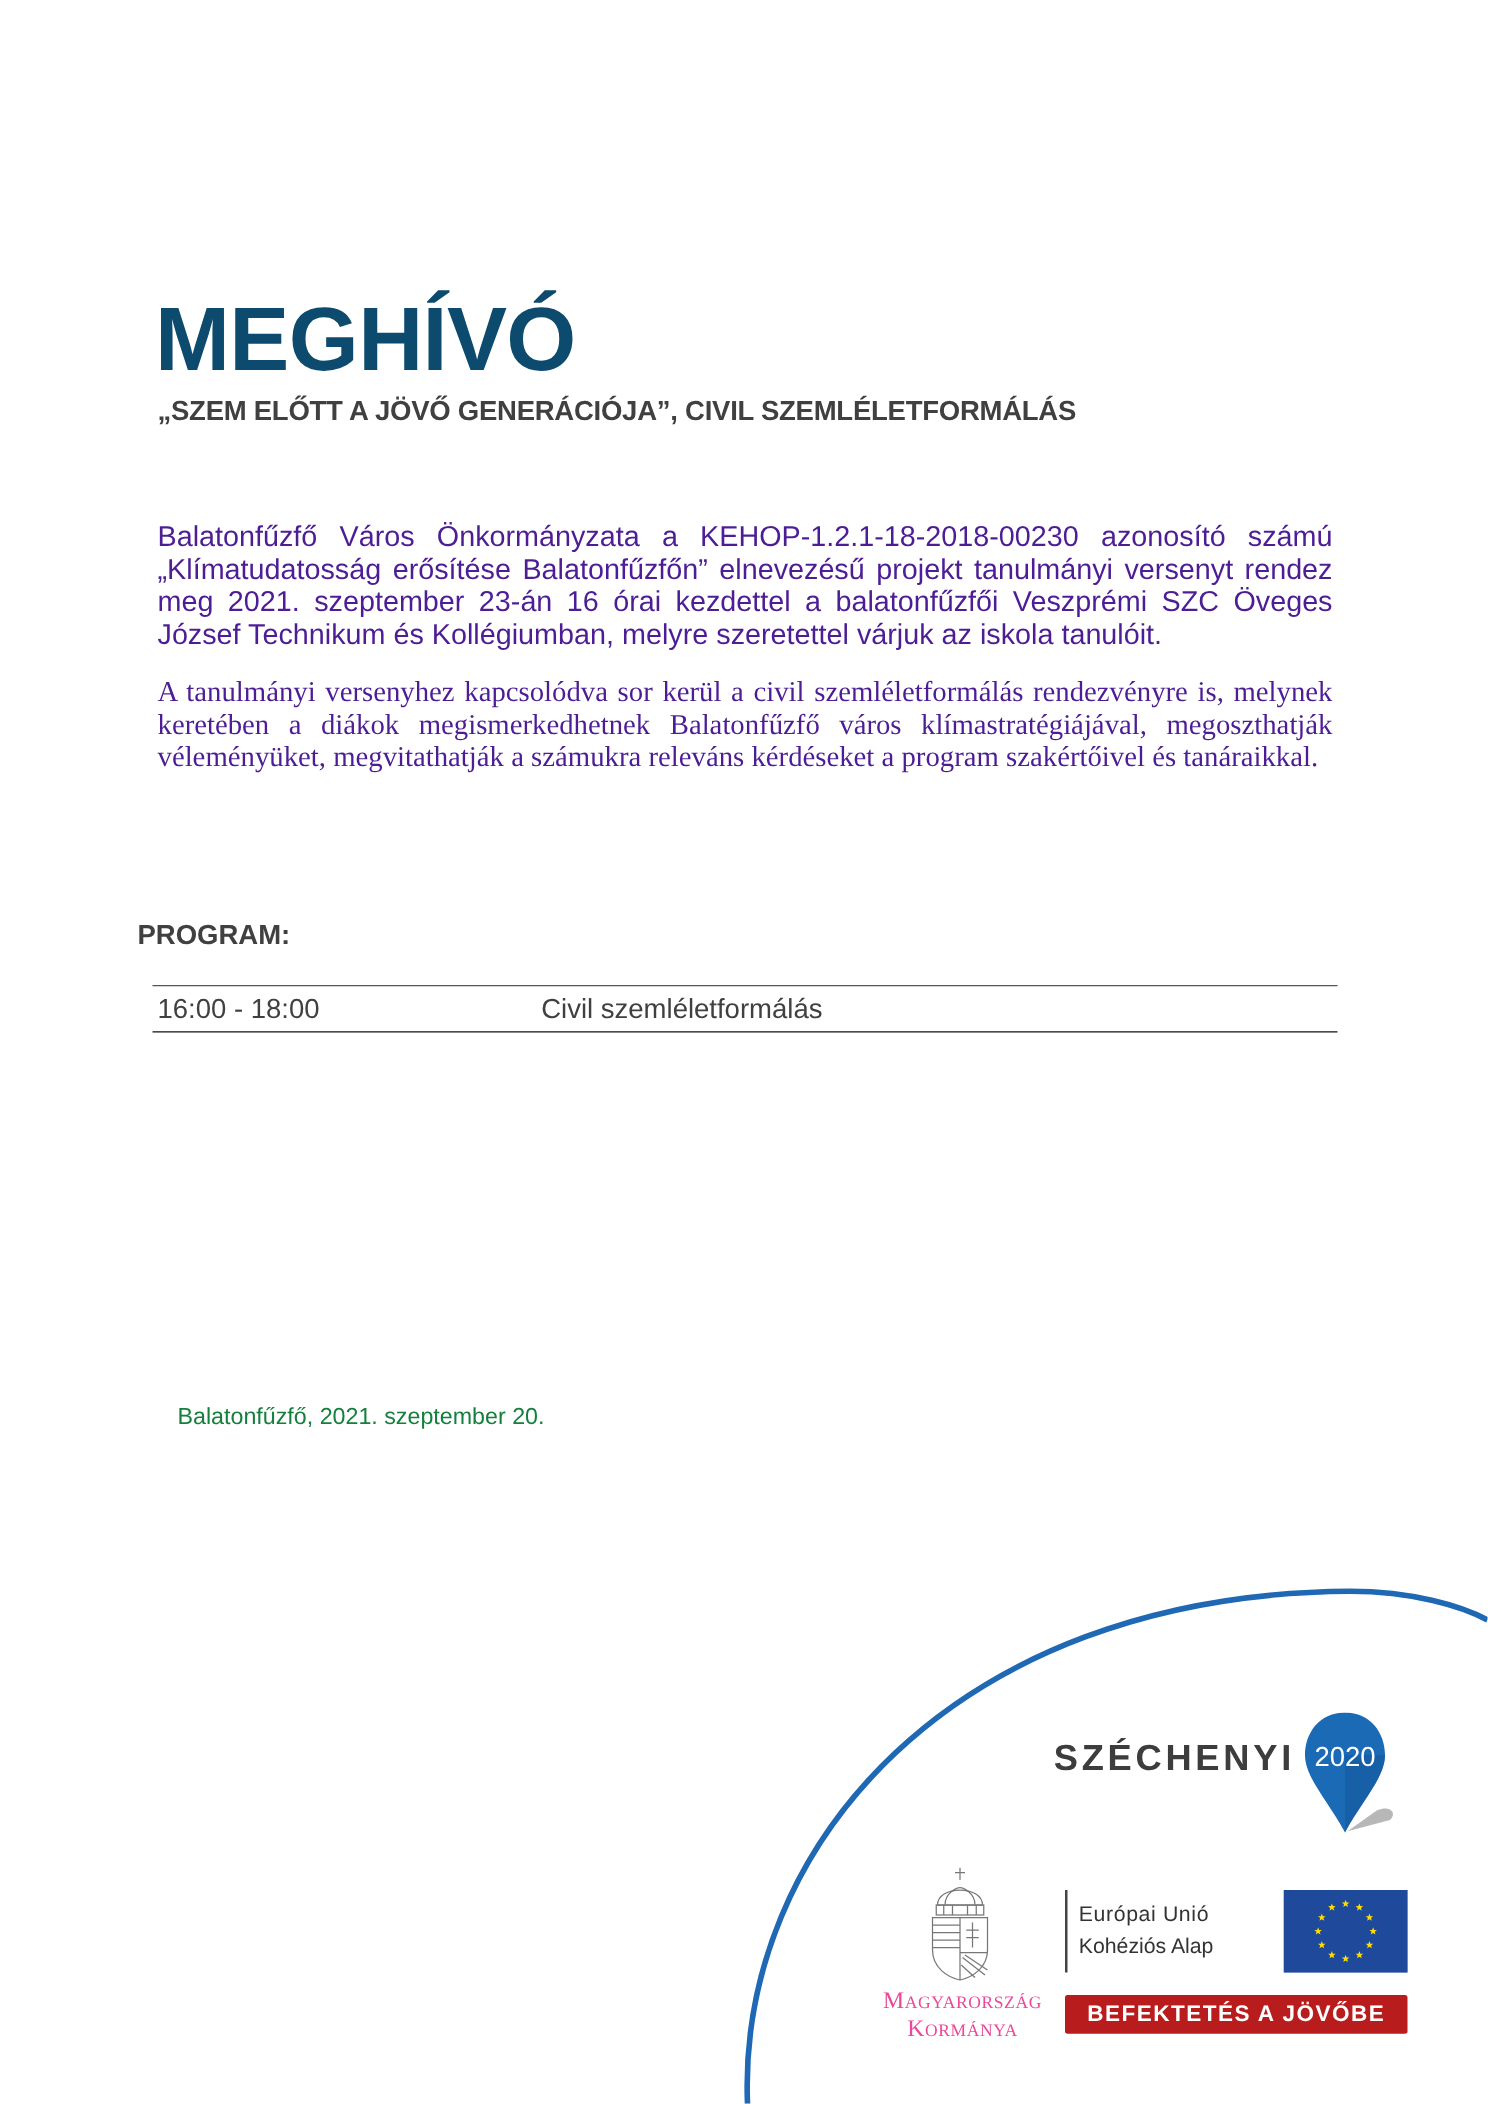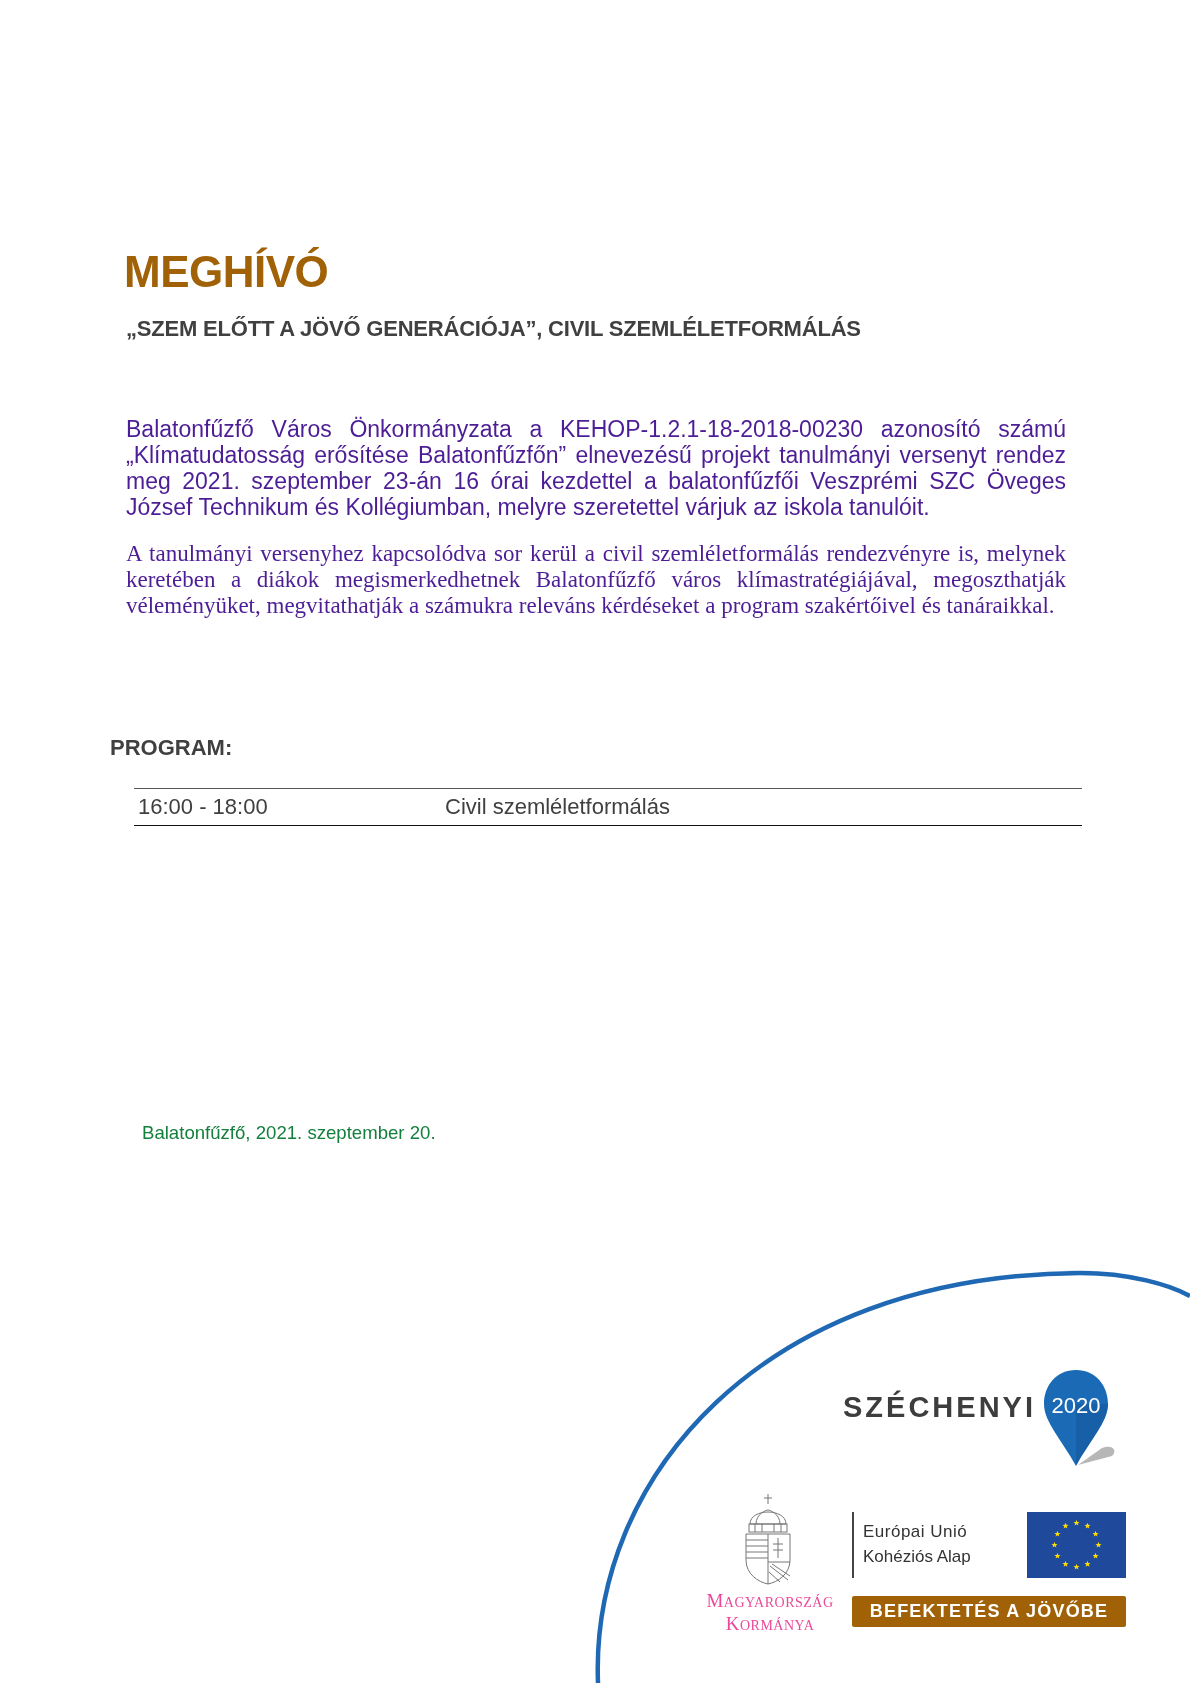--- a/index.html
+++ b/index.html
@@ -3,40 +3,40 @@
   <meta charset="utf-8">
   <style>
     html, body { margin: 0; padding: 0; background: #ffffff; }
     body {
       width: 1190px; height: 1683px; position: relative; overflow: hidden;
       font-family: "Liberation Sans", sans-serif; color: #404040;
     }
     .abs { position: absolute; }
     #title {
       left: 124px; top: 236px; margin: 0;
-      font-size: 44px; font-weight: bold; color: #a16207; line-height: 72px;
+      font-size: 72px; font-weight: bold; color: #0c4a6e; line-height: 72px;
       letter-spacing: -0.5px;
     }
     #subtitle {
       left: 126px; top: 316px; margin: 0;
       font-size: 22px; font-weight: bold; color: #404040; line-height: 26px;
       letter-spacing: -0.2px;
     }
     .para {
       left: 126px; width: 940px; margin: 0;
       font-size: 23px; line-height: 26px; text-align: justify; color: #4c1d95;
     }
     #para1 { top: 416px; }
     #para2 { top: 541px; font-family: Liberation Serif, serif; }
     #program-heading {
       left: 110px; top: 735px; margin: 0;
       font-size: 22px; font-weight: bold; color: #404040; line-height: 26px; text-align: right;
     }
     #program-table {
-      left: 134px; top: 788px; width: 948px;
+      left: 122px; top: 788px; width: 948px;
       border-top: 1.5px solid #555; border-bottom: 1.5px solid #111;
       height: 36px;
     }
     .prog-cell {
       position: absolute; top: 4px; font-size: 22px; line-height: 28px; color: #404040;
     }
     #prog-time { left: 4px; }
     #prog-event { left: 311px; }
     #date-line {
       left: 126px; top: 1104px; margin: 16px;
@@ -58,21 +58,21 @@
     #eu-divider { left: 852px; top: 1512px; width: 1.5px; height: 66px; background: #444; }
     #eu-name {
       left: 863px; top: 1520px; font-size: 17px; font-weight: normal; color: #333; line-height: 24px;
       letter-spacing: 0.5px;
     }
     #eu-fund {
       left: 863px; top: 1545px; font-size: 17px; color: #333; line-height: 24px;
     }
     #eu-flag { left: 1027px; top: 1512px; width: 99px; height: 66px; background: #1f4a9c; }
     #invest-banner {
-      left: 852px; top: 1596px; width: 274px; height: 31px; background: #a16207;
+      left: 852px; top: 1596px; width: 274px; height: 31px; background: #b91c1c;
       border-radius: 2px; color: #fff; font-weight: bold; font-size: 18px;
       text-align: center; line-height: 31px; letter-spacing: 1.2px;
     }
   </style>
 </head>
 <body>
 
 <svg id="arc-svg" class="abs" viewBox="0 0 1190 1683">
   <path d="M 598 1683 C 590 1480, 760 1275, 1080 1273 C 1130 1273, 1170 1285, 1190 1296" fill="none" stroke="#1f68b3" stroke-width="4.5"></path>
 </svg>

